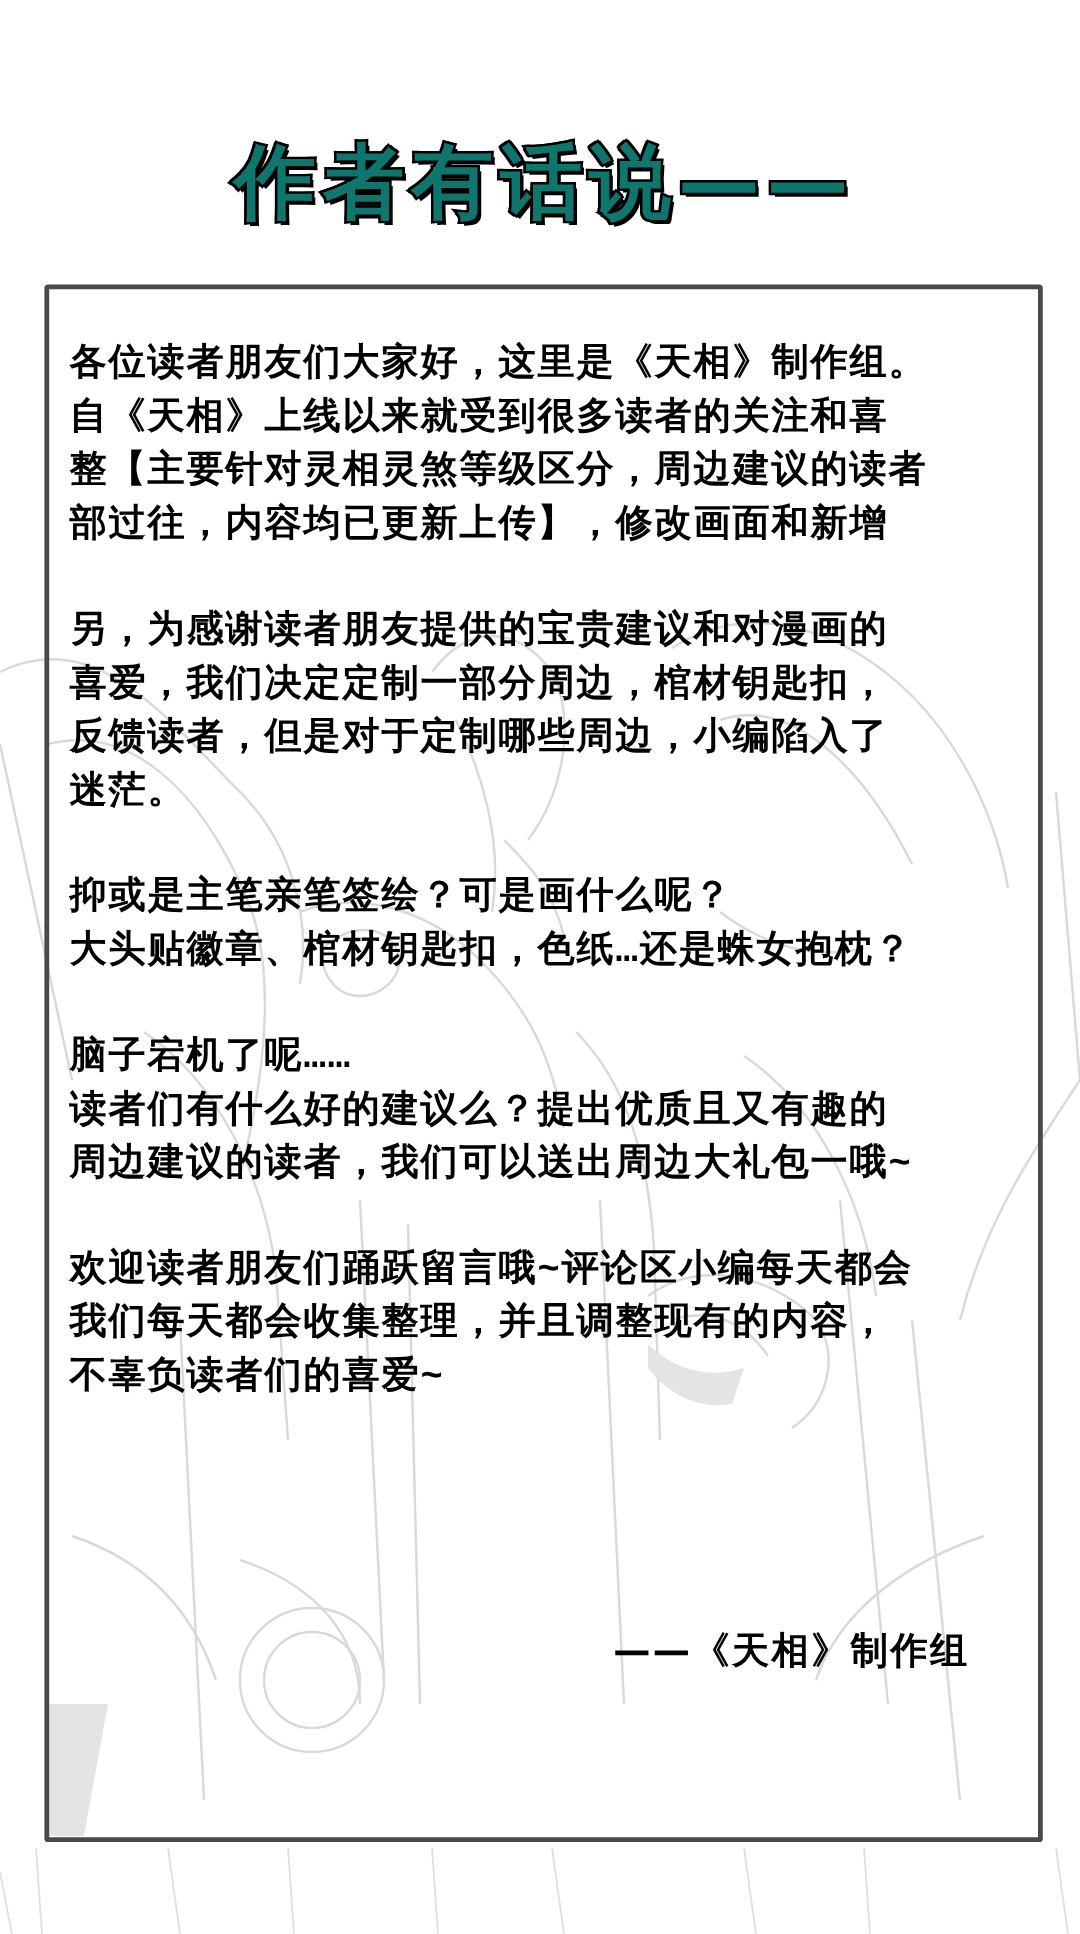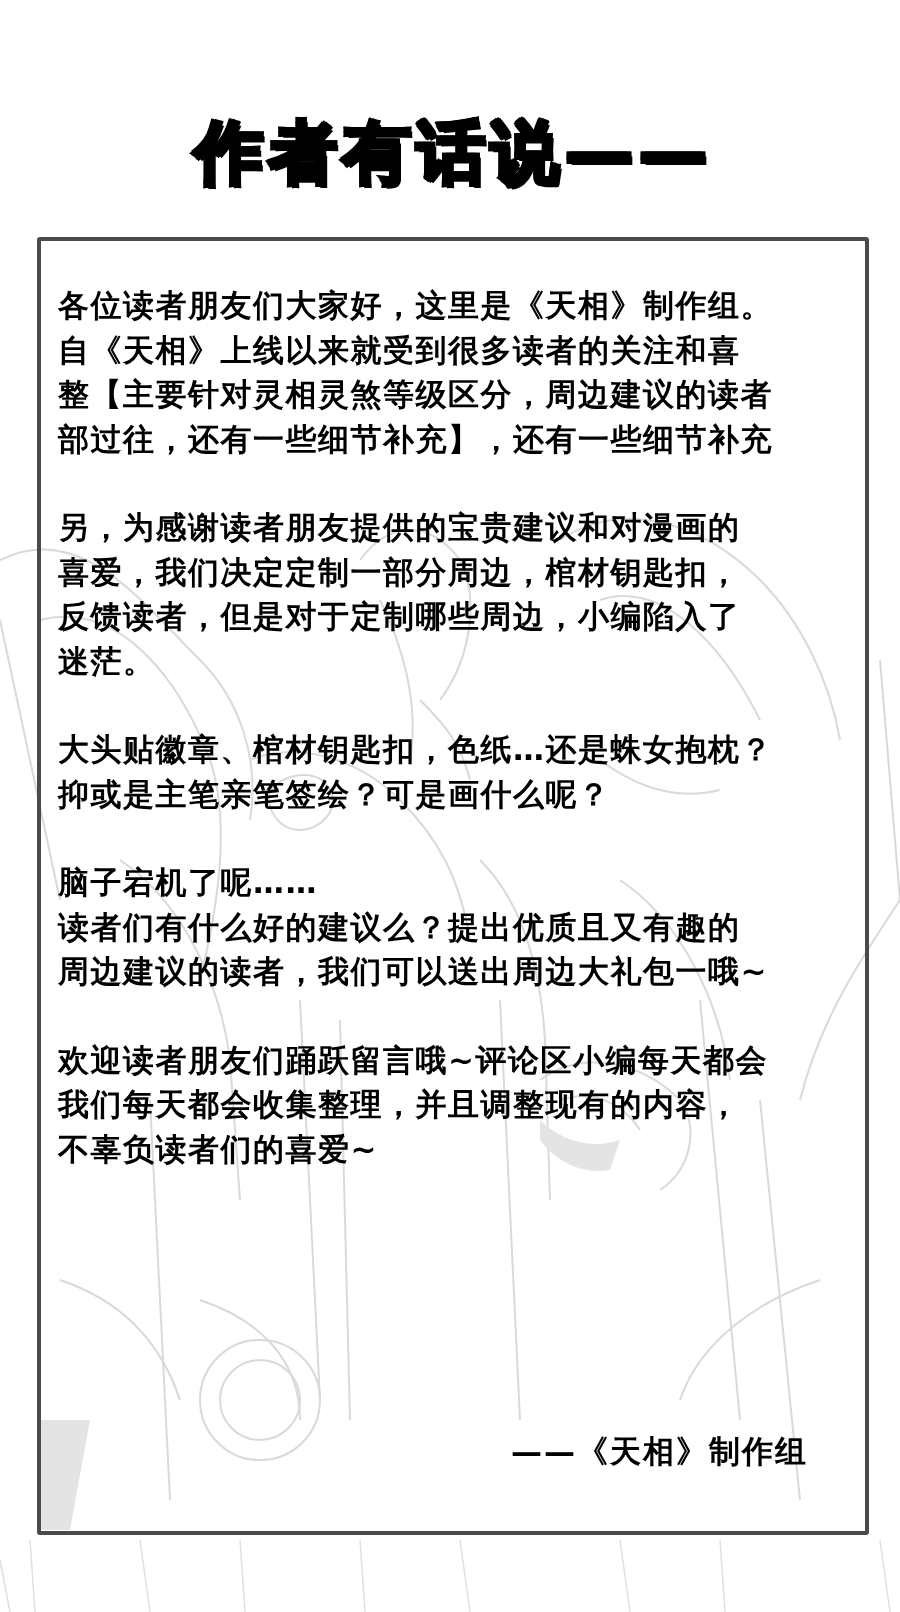--- a/index.html
+++ b/index.html
@@ -3,39 +3,39 @@
   <meta charset="utf-8">
   <style>
     html, body { margin: 0; padding: 0; }
     body {
       width: 900px; height: 1612px; background: #ffffff; position: relative; overflow: hidden;
       font-family: "DejaVu Sans", "Liberation Sans", sans-serif;
     }
     .bg-art { position: absolute; left: 0; top: 0; width: 900px; height: 1612px; }
     .title {
       position: absolute; left: 195px; top: 108px; width: 560px; height: 90px;
-      font-size: 68px; font-weight: bold; letter-spacing: 6px; color: #000000;
+      font-size: 68px; font-weight: bold; letter-spacing: 6px; color: #0f766e;
       -webkit-text-stroke: 4px #000; paint-order: stroke fill;
       text-shadow: 3px 3px 0 #000, -2px -2px 0 #000, 2px -2px 0 #000, -2px 2px 0 #000;
       line-height: 90px; white-space: nowrap;
     }
     .box {
       position: absolute; left: 37px; top: 237px; width: 832px; height: 1298px;
       border: 4px solid #4a4a4a; border-radius: 3px; box-sizing: border-box;
       background: transparent;
     }
     .content {
       position: absolute; left: 58px; top: 283px; width: 800px;
       color: #000; font-weight: bold; font-size: 31px; line-height: 44.5px;
       letter-spacing: 1.5px;
     }
     .para { margin: 0 0 44px 0; }
-    .line { display: block; white-space: nowrap; height: 44.5px; }
+    .line { display: block; white-space: nowrap; height: 44.5px; font-family: Liberation Mono, monospace; }
     .sig {
-      position: absolute; right: 92px; top: 1431px;
+      position: absolute; right: 92px; top: 1355px;
       font-size: 31px; font-weight: bold; color: #000; letter-spacing: 2px; white-space: nowrap;
     }
   </style>
 </head>
 <body>
 
 <svg class="bg-art" viewBox="0 0 900 1612" xmlns="http://www.w3.org/2000/svg">
   <g fill="none" stroke="#d9d9d9" stroke-width="2">
     <path d="M0 560 C80 520 140 600 200 660 C240 700 260 760 250 820"></path>
     <path d="M40 620 C120 600 180 680 210 760 C230 820 220 900 200 980"></path>
@@ -86,31 +86,31 @@
 
 <div class="title">作者有话说——</div>
 
 <div class="box"></div>
 
 <div class="content">
   <div class="para">
     <span class="line">各位读者朋友们大家好，这里是《天相》制作组。</span>
     <span class="line">自《天相》上线以来就受到很多读者的关注和喜</span>
     <span class="line">整【主要针对灵相灵煞等级区分，周边建议的读者</span>
-    <span class="line">部过往，还有一些细节补充】，还有一些细节补充</span>
+    <span class="line">部过往，内容均已更新上传】，修改画面和新增</span>
   </div>
   <div class="para">
     <span class="line">另，为感谢读者朋友提供的宝贵建议和对漫画的</span>
     <span class="line">喜爱，我们决定定制一部分周边，棺材钥匙扣，</span>
     <span class="line">反馈读者，但是对于定制哪些周边，小编陷入了</span>
     <span class="line">迷茫。</span>
   </div>
   <div class="para">
+    <span class="line">抑或是主笔亲笔签绘？可是画什么呢？</span>
     <span class="line">大头贴徽章、棺材钥匙扣，色纸…还是蛛女抱枕？</span>
-    <span class="line">抑或是主笔亲笔签绘？可是画什么呢？</span>
   </div>
   <div class="para">
     <span class="line">脑子宕机了呢……</span>
     <span class="line">读者们有什么好的建议么？提出优质且又有趣的</span>
     <span class="line">周边建议的读者，我们可以送出周边大礼包一哦~</span>
   </div>
   <div class="para">
     <span class="line">欢迎读者朋友们踊跃留言哦~评论区小编每天都会</span>
     <span class="line">我们每天都会收集整理，并且调整现有的内容，</span>
     <span class="line">不辜负读者们的喜爱~</span>

